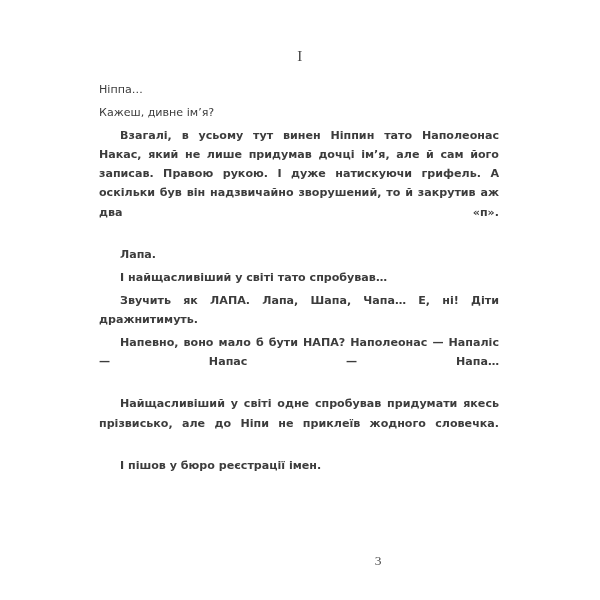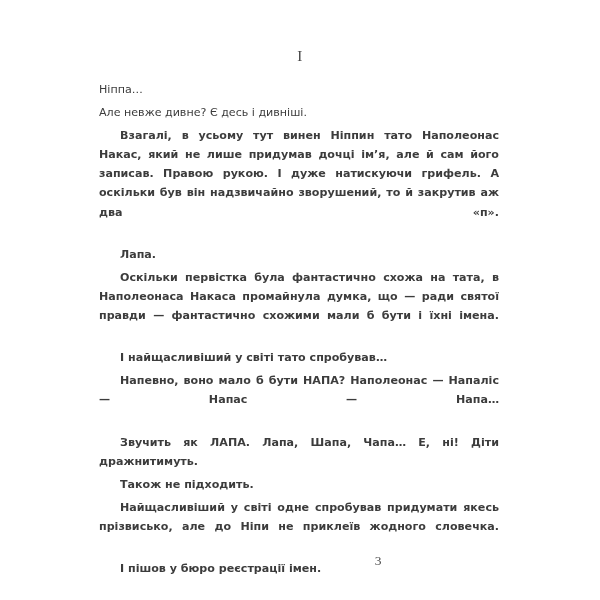--- a/index.html
+++ b/index.html
@@ -91,27 +91,25 @@
 </style>
 </head>
 <body>
 
 <div id="page">
 
   <div id="chapter-heading">I</div>
 
   <div id="text-block">
       <p class="para noindent short">Ніппа…</p>
-      <p class="para noindent short">Але невже дивне? Є десь і дивніші.</p>
+      <p class="para noindent short">Кажеш, дивне ім’я?</p>
       <p class="para indent">Взагалі, в усьому тут винен Ніппин тато Наполеонас Накас, який не лише придумав дочці ім’я, але й сам його записав. Правою рукою. І дуже натискуючи грифель. А оскільки був він надзвичайно зворушений, то й закрутив аж два «п».</p>
       <p class="para indent short">Лапа.</p>
-      <p class="para indent">Оскільки первістка була фантастично схожа на тата, в Наполеонаса Накаса промайнула думка, що — ради святої правди — фантастично схожими мали б бути і їхні імена.</p>
       <p class="para indent short">І найщасливіший у світі тато спробував…</p>
+      <p class="para indent short">Звучить як ЛАПА. Лапа, Шапа, Чапа… Е, ні! Діти дражнитимуть.</p>
       <p class="para indent">Напевно, воно мало б бути НАПА? Наполеонас — Напаліс — Напас — Напа…</p>
-      <p class="para indent short">Звучить як ЛАПА. Лапа, Шапа, Чапа… Е, ні! Діти дражнитимуть.</p>
-      <p class="para indent short">Також не підходить.</p>
       <p class="para indent">Найщасливіший у світі одне спробував придумати якесь прізвисько, але до Ніпи не приклеїв жодного словечка.</p>
       <p class="para indent short">І пішов у бюро реєстрації імен.</p>
     </div>
 
   <div id="page-number"><span class="pn-inner">3</span></div>
 
 </div>
 
 </body></html>

